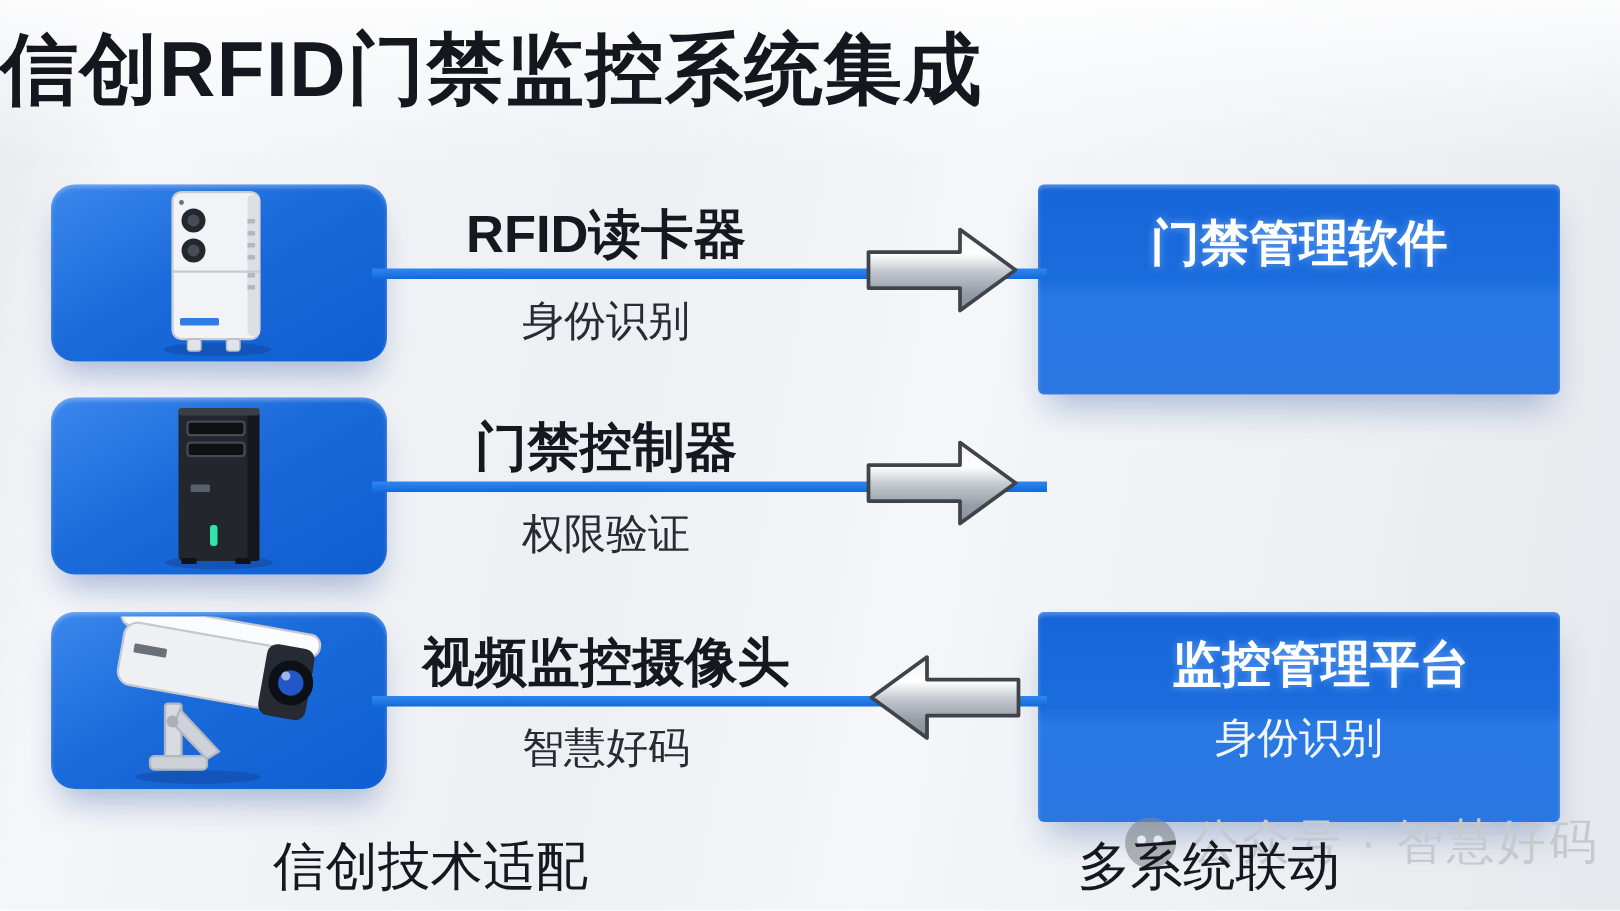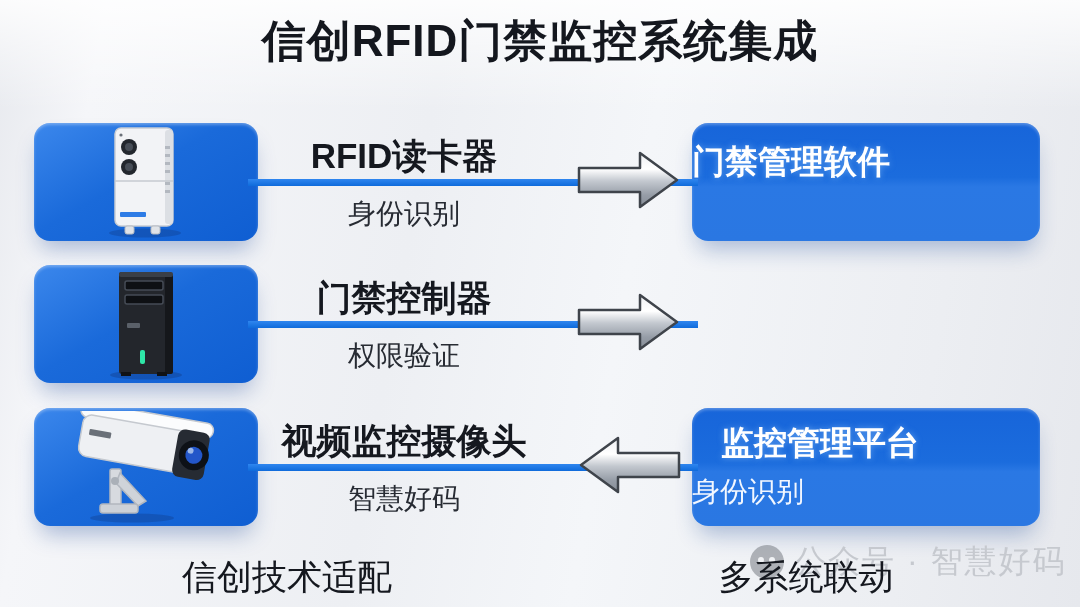--- a/index.html
+++ b/index.html
@@ -8,21 +8,21 @@
 
   .canvas {
     position:relative; width:1080px; height:607px;
     background:
       linear-gradient(180deg, rgba(255,255,255,.85) 0%, rgba(255,255,255,0) 18%),
       linear-gradient(100deg, #e7e9ee 0%, #f5f6f9 9%, #edeff3 38%, #f4f6f9 57%, #eceef2 84%, #e6e8ed 100%);
   }
 
   .page-title {
     position:absolute; top:12px; left:0; width:1080px;
-    text-align:center; font-size:44px; font-weight:800;
+    font-size:52px; font-weight:800;
     color:#14171e; letter-spacing:1px;
   }
 
   .row { position:absolute; left:0; width:1080px; height:118px; }
   .row1 { top:123px; }
   .row2 { top:265px; }
   .row3 { top:408px; }
 
   .device-box {
     position:absolute; left:34px; top:0; width:224px; height:118px;
@@ -43,25 +43,25 @@
   .flow-label {
     position:absolute; left:0; top:10px; width:292px; text-align:center;
     font-size:35px; font-weight:800; color:#15181f; z-index:3; white-space:nowrap;
   }
   .flow-sublabel {
     position:absolute; left:0; top:72px; width:292px; text-align:center;
     font-size:28px; font-weight:400; color:#272b33; z-index:3; white-space:nowrap;
   }
 
   .target-box {
-    position:absolute; left:692px; top:0; width:348px; height:118px;
-    border-radius:16px;
+    position:absolute; left:692px; top:0; width:348px; height:140px;
+    border-radius:4px;
     background:linear-gradient(180deg, #1765da 0%, #1b6cdd 46%, #2a78e4 54%, #2a77e2 100%);
     box-shadow:0 14px 22px -6px rgba(25,70,150,.33), inset 0 2px 3px rgba(255,255,255,.28);
-    text-align:left;
+    text-align:center;
   }
   .target-title {
     margin-top:17px; font-size:33px; font-weight:800; color:#ffffff;
     text-shadow:0 0 6px rgba(160,210,255,.55); white-space:nowrap;
   }
   .row3 .target-title { margin-top:13px;padding-left:29px; }
   .target-sub {
     margin-top:7px; font-size:28px; font-weight:400; color:#f2f7ff; white-space:nowrap;
   }
 

